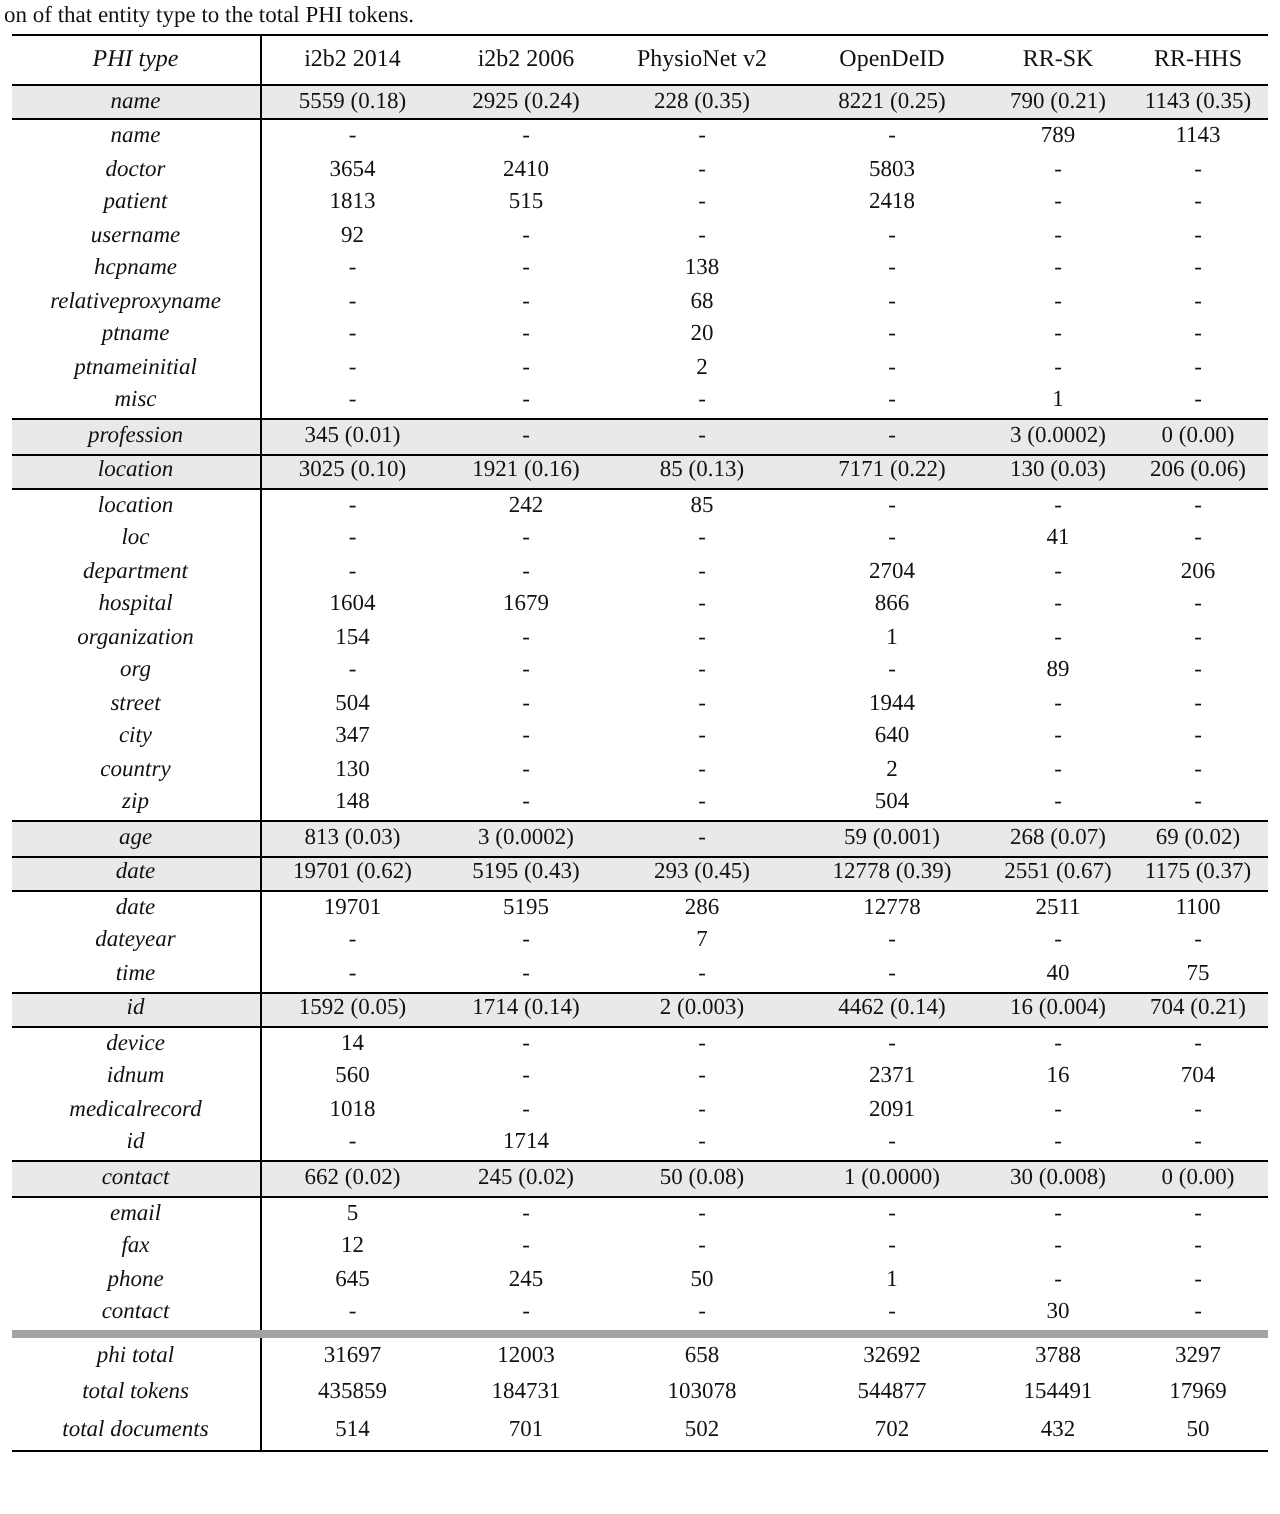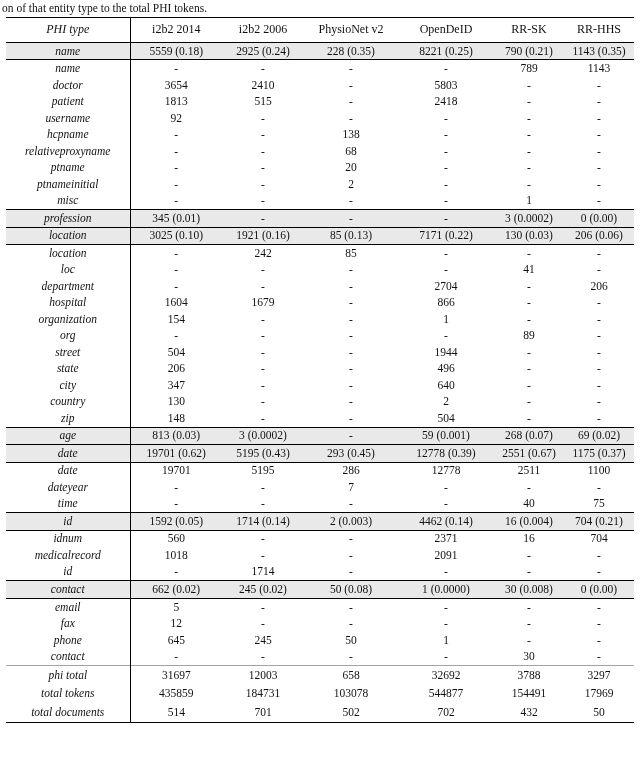--- a/index.html
+++ b/index.html
@@ -34,21 +34,21 @@
     font-size:12px;
     padding:5px 3px;
     border-bottom:1px solid #000;
   }
   .col-phi{border-right:1px solid #000;font-style:italic;}
   tr.group td{
     background:#e9e9e9;
     border-top:1px solid #000;
     border-bottom:1px solid #000;
   }
-  tbody.footer tr:first-child td{border-top:1px solid #a3a3a3;}
+  tbody.footer tr:first-child td{border-top:4px solid #a3a3a3;}
   tbody.footer td{padding:2.6px 3px;}
 </style>
 </head>
 <body>
 
 <div class="caption-fragment">on of that entity type to the total PHI tokens.</div>
 
 <table>
   <colgroup>
     <col style="width:124px">
@@ -236,29 +236,20 @@
       <tr class="sub">
         <td class="col-phi">street</td>
         <td>504</td>
         <td>-</td>
         <td>-</td>
         <td>1944</td>
         <td>-</td>
         <td>-</td>
       </tr>
       <tr class="sub">
-        <td class="col-phi">state</td>
-        <td>206</td>
-        <td>-</td>
-        <td>-</td>
-        <td>496</td>
-        <td>-</td>
-        <td>-</td>
-      </tr>
-      <tr class="sub">
         <td class="col-phi">city</td>
         <td>347</td>
         <td>-</td>
         <td>-</td>
         <td>640</td>
         <td>-</td>
         <td>-</td>
       </tr>
       <tr class="sub">
         <td class="col-phi">country</td>
@@ -324,20 +315,29 @@
         <td>75</td>
       </tr>
       <tr class="group">
         <td class="col-phi">id</td>
         <td>1592 (0.05)</td>
         <td>1714 (0.14)</td>
         <td>2 (0.003)</td>
         <td>4462 (0.14)</td>
         <td>16 (0.004)</td>
         <td>704 (0.21)</td>
+      </tr>
+      <tr class="sub">
+        <td class="col-phi">device</td>
+        <td>14</td>
+        <td>-</td>
+        <td>-</td>
+        <td>-</td>
+        <td>-</td>
+        <td>-</td>
       </tr>
       <tr class="sub">
         <td class="col-phi">idnum</td>
         <td>560</td>
         <td>-</td>
         <td>-</td>
         <td>2371</td>
         <td>16</td>
         <td>704</td>
       </tr>

